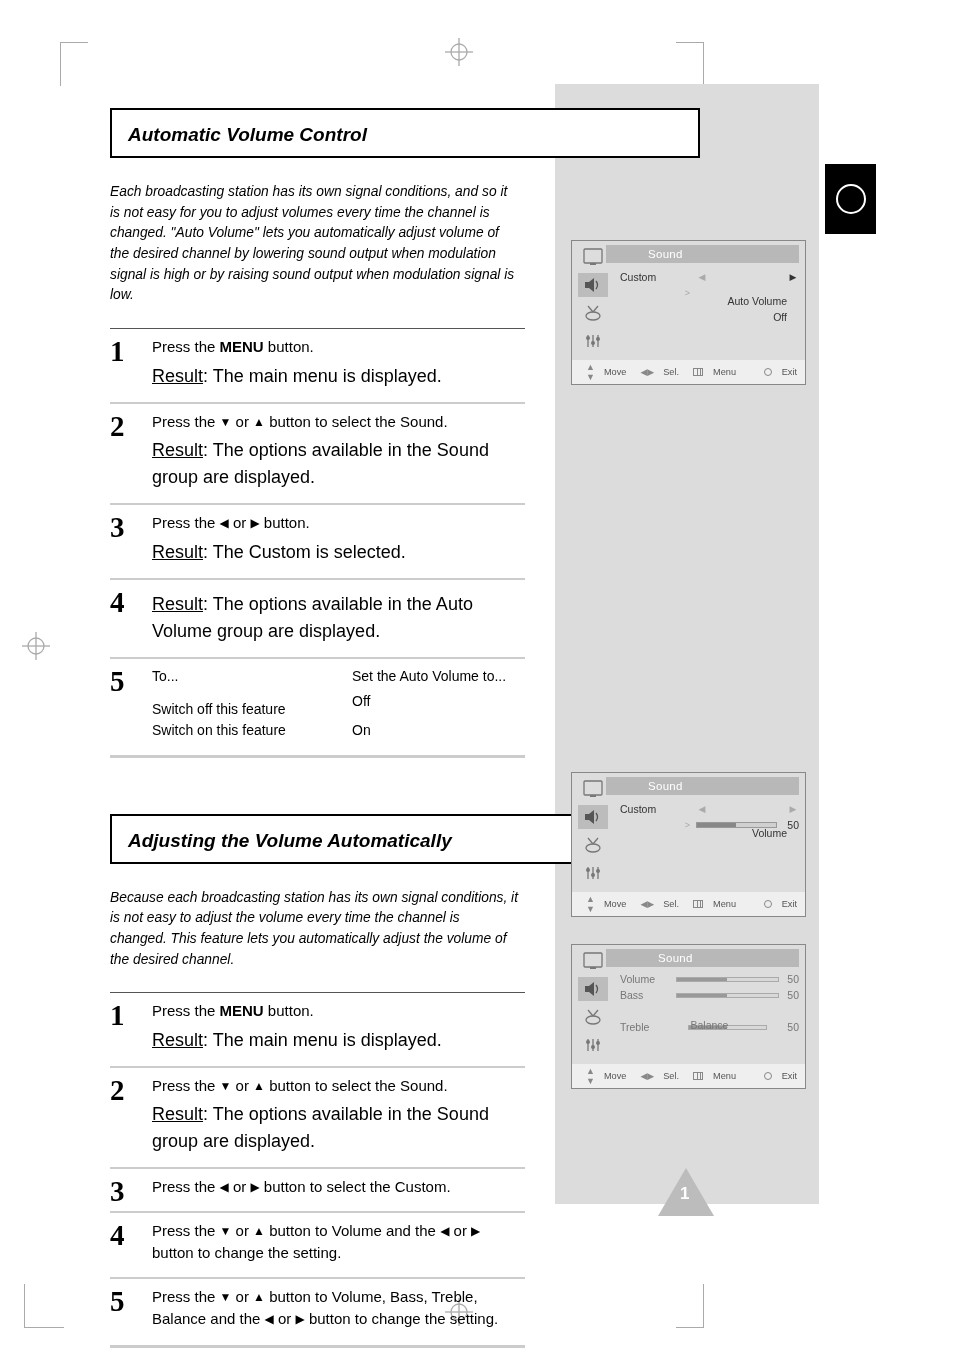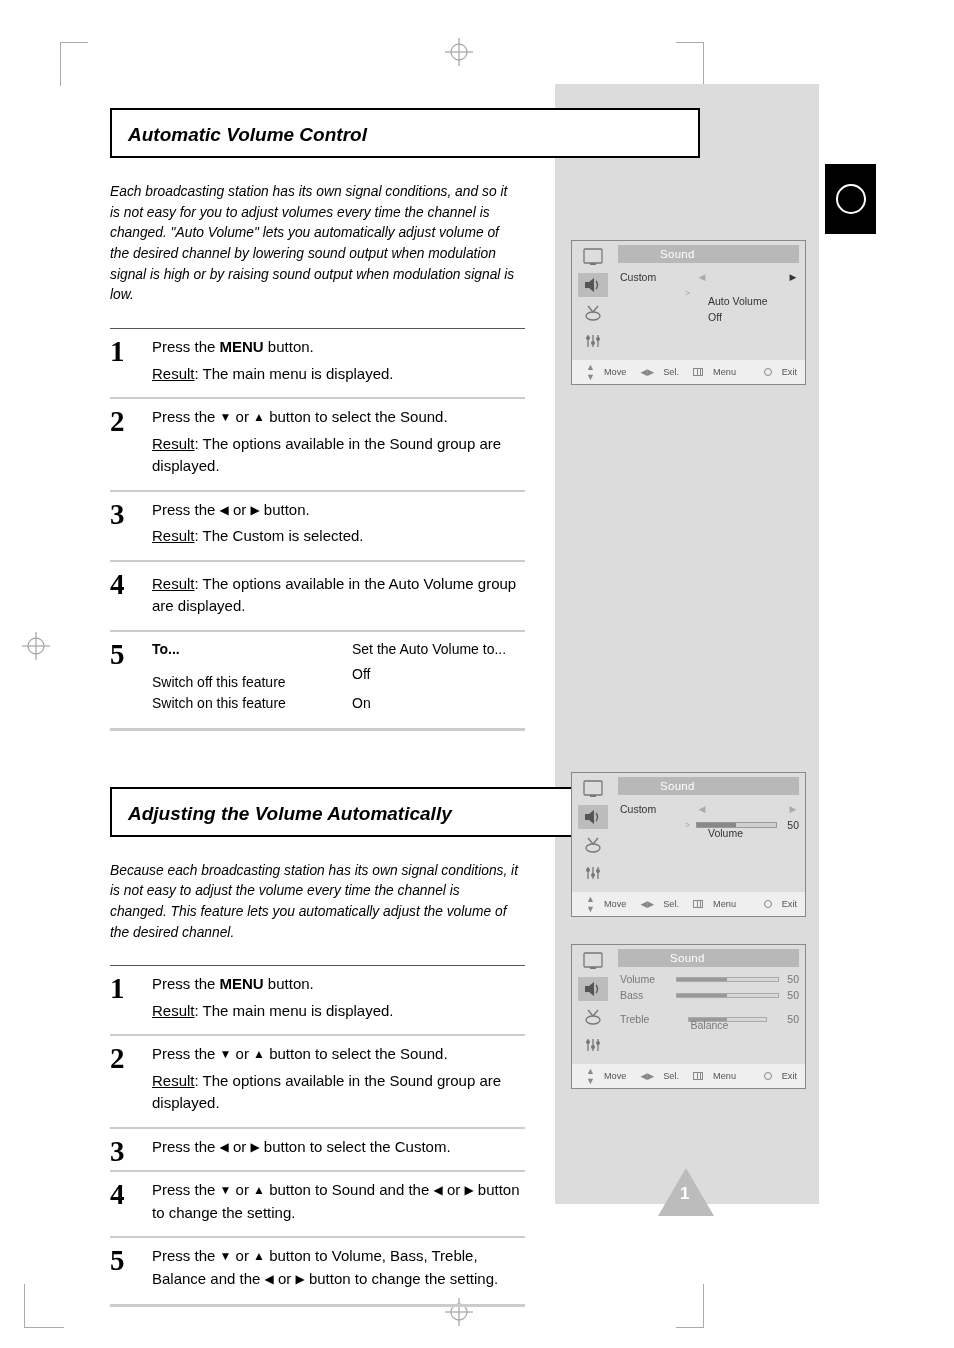--- a/index.html
+++ b/index.html
@@ -19,39 +19,39 @@
 .tab-circle { width:30px; height:30px; border:2px solid #fff; border-radius:50%; }
 .content { position:absolute; left:110px; top:108px; width:710px; z-index:2; }
 .section-title-box { border:2px solid #000; padding:14px 16px 10px; width:590px; background:#fff; }
 .section-title-box .t { font-size:19px; font-style:italic; font-weight:bold; }
 .intro { font-style:italic; font-size:15.5px; margin:24px 0 34px; width:420px; line-height:1.5; }
 .steps { width:415px; }
 .step { border-top:2.5px solid #ccc; padding:7px 0 12px; position:relative; }
 .hr-dark { border-top:1.8px solid #555; }
 .step-num { position:absolute; left:0; top:6px; font-size:29px; font-weight:bold; font-family:Georgia, serif; }
 .step-body { margin-left:42px; font-size:15px; line-height:1.5; }
-.step-result { margin-left:42px; font-size:15px; line-height:1.5; margin-top:4px; }
+.step-result { margin-left:42px; font-size:18px; line-height:1.5; margin-top:4px; }
 .step-result .r { text-decoration:underline; }
 .end-rule { border-top:3px solid #ccc; width:415px; margin-top:2px; }
 .tri { display:inline-block; font-size:12px; vertical-align:1px; }
 .section2 { margin-top:56px; }
 .osd { position:absolute; width:235px; height:145px; background:#ddd; border:1.2px solid #888; font-size:11px; z-index:2; }
 .osd-body { position:absolute; left:0; top:0; right:0; bottom:24px; }
 .osd-footer { position:absolute; left:0; bottom:0; right:0; height:24px; background:#efefef; display:flex; align-items:center; font-size:9.2px; color:#555; }
 .osd-footer span { margin-left:7px; display:flex; align-items:center; white-space:nowrap; }
-.osd-title { position:absolute; left:46px; top:4px; right:6px; height:18px; background:#b8b8b8; color:#fff; font-size:11.5px; display:flex; align-items:center; padding-left:42px; letter-spacing:0.3px; }
+.osd-title { position:absolute; left:34px; top:4px; right:6px; height:18px; background:#b8b8b8; color:#fff; font-size:11.5px; display:flex; align-items:center; padding-left:42px; letter-spacing:0.3px; }
 .osd-title.sound { padding-left:52px; }
 .osd-sidebar { position:absolute; left:6px; top:4px; width:36px; bottom:6px; display:flex; flex-direction:column; gap:4px; }
 .sb-icon { width:30px; height:24px; display:flex; align-items:center; justify-content:center; }
 .sb-icon svg { width:20px; height:18px; }
 .osd-row { position:absolute; left:48px; right:6px; height:16px; display:flex; align-items:center; font-size:10.5px; color:#777; }
 .osd-row.active { color:#333; }
 .osd-row .lbl { flex:0 0 76px; }
 .osd-row .ar { width:12px; text-align:center; font-size:9px; }
-.osd-row .val { flex:1; text-align:left;margin-top:47px; }
+.osd-row .val { flex:1; text-align:right;margin-top:47px; }
 .page-tri { position:absolute; left:658px; top:1168px; z-index:3; }
 .page-num { position:absolute; left:680px; top:1184px; font-size:17px; font-weight:bold; color:#fff; z-index:4; }
 .foot-arr { font-size:9px; color:#888; margin-right:2px; }
 .foot-sq { display:inline-block; width:10px; height:8px; border:1px solid #888; margin-right:3px; position:relative; }
 .foot-sq::before,.foot-sq::after { content:""; position:absolute; background:#888; width:1px; top:0; bottom:0; }
 .foot-sq::before { left:3px; } .foot-sq::after { left:6px; }
 </style>
 </head>
 <body>
 
@@ -111,21 +111,21 @@
         <div class="step-result"><span class="r">Result</span>: <span>The Custom is selected.</span></div>
       </div>
       <div class="step">
         <div class="step-num">4</div>
         <div class="step-result"><span class="r">Result</span>: <span>The options available in the Auto Volume group are displayed.</span></div>
       </div>
       <div class="step">
         <div class="step-num">5</div>
         <div class="step-body">
           <div style="display:flex; font-size:14px;">
-              <div style="width:200px;font-weight:bold;">To...</div>
+              <div style="width:200px;">To...</div>
               <div>Set the Auto Volume to...</div>
             </div>
           <div style="display:flex; font-size:14px; margin-top:4px;">
               <div style="width:200px;margin-top:8px;">Switch off this feature</div>
               <div>Off</div>
             </div>
           <div style="display:flex; font-size:14px;">
               <div style="width:200px;">Switch on this feature</div>
               <div>On</div>
             </div>
@@ -150,21 +150,21 @@
           <div class="step-num">2</div>
           <div class="step-body"><span>Press the </span><span class="tri">▼</span><span> or </span><span class="tri">▲</span><span> button to select the Sound.</span></div>
           <div class="step-result"><span class="r">Result</span>: <span>The options available in the Sound group are displayed.</span></div>
         </div>
         <div class="step">
           <div class="step-num">3</div>
           <div class="step-body"><span>Press the </span><span class="tri">◀</span><span> or </span><span class="tri">▶</span><span> button to select the Custom.</span></div>
         </div>
         <div class="step">
           <div class="step-num">4</div>
-          <div class="step-body"><span>Press the </span><span class="tri">▼</span><span> or </span><span class="tri">▲</span><span> button to Sound and the </span><span class="tri">◀</span><span> or </span><span class="tri">▶</span><span> button to change the setting.</span></div>
+          <div class="step-body"><span>Press the </span><span class="tri">▼</span><span> or </span><span class="tri">▲</span><span> button to Volume and the </span><span class="tri">◀</span><span> or </span><span class="tri">▶</span><span> button to change the setting.</span></div>
         </div>
         <div class="step">
           <div class="step-num">5</div>
           <div class="step-body"><span>Press the </span><span class="tri">▼</span><span> or </span><span class="tri">▲</span><span> button to Volume, Bass, Treble, Balance and the </span><span class="tri">◀</span><span> or </span><span class="tri">▶</span><span> button to change the setting.</span></div>
         </div>
       </div>
       <div class="end-rule"></div>
     </div>
   </div>
 
@@ -338,21 +338,21 @@
       <div class="osd-row" style="top:26px;">
           <span class="lbl" style="flex:0 0 56px;">Volume</span>
           <span style="flex:1; height:5px; background:linear-gradient(to right,#999 50%,#d8d8d8 50%); border:1px solid #aaa;"></span>
           <span style="width:20px; text-align:right;">50</span>
         </div>
       <div class="osd-row" style="top:42px;">
           <span class="lbl" style="flex:0 0 56px;">Bass</span>
           <span style="flex:1; height:5px; background:linear-gradient(to right,#999 50%,#d8d8d8 50%); border:1px solid #aaa;"></span>
           <span style="width:20px; text-align:right;">50</span>
         </div>
-      <div class="osd-row" style="top:66px;gap:12px;">
+      <div class="osd-row" style="top:74px;gap:12px;">
           <span class="lbl" style="flex:0 0 56px;">Treble</span>
           <span style="flex:1; height:5px; background:linear-gradient(to right,#999 50%,#d8d8d8 50%); border:1px solid #aaa;"></span>
           <span style="width:20px; text-align:right;">50</span>
         </div>
       <div class="osd-row" style="top:74px;flex-direction:column;">
           <span class="lbl" style="flex:0 0 56px;">Balance</span>
           <span style="flex:1; height:5px; background:#d8d8d8; border:1px solid #aaa; position:relative;">
             <span style="position:absolute;left:50%;top:-2px;width:2px;height:9px;background:#888;"></span>
           </span>
           <span style="width:20px; text-align:right;">0</span>

